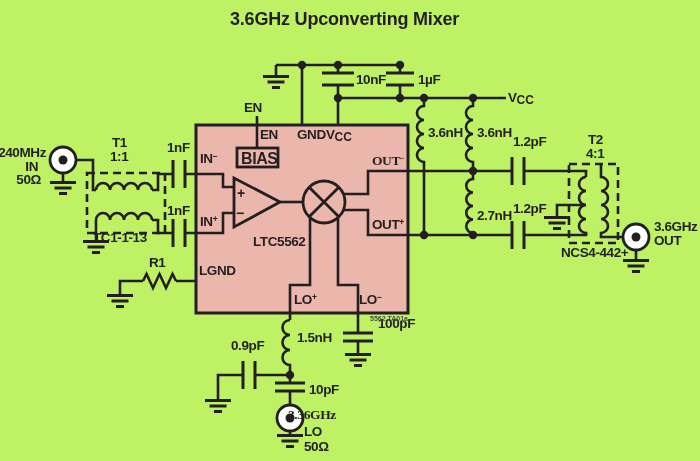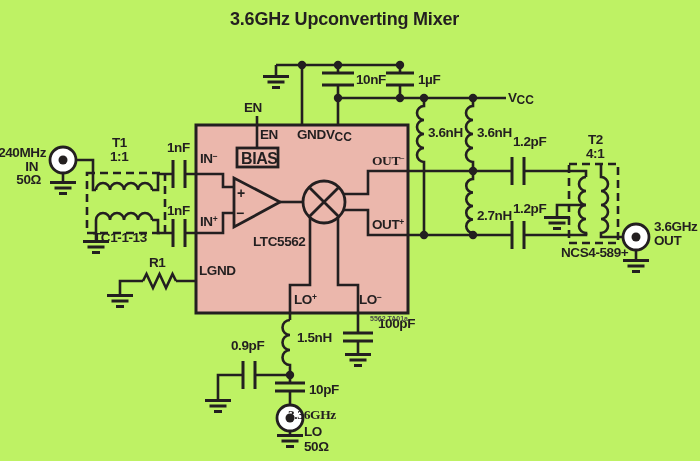--- a/index.html
+++ b/index.html
@@ -177,21 +177,21 @@
   <div class="lbl" style="left:236px;top:206px;font-size:14px;">−</div>
 
   <div class="lbl" style="left:428px;top:126px;">3.6nH</div>
   <div class="lbl" style="left:477px;top:126px;">3.6nH</div>
   <div class="lbl" style="left:477px;top:193px;margin-top:16px;">2.7nH</div>
   <div class="lbl" style="left:513px;top:135px;">1.2pF</div>
   <div class="lbl" style="left:513px;top:202px;">1.2pF</div>
 
   <div class="lbl" style="left:588px;top:133px;">T2</div>
   <div class="lbl" style="left:586px;top:147px;">4:1</div>
-  <div class="lbl" style="left:561px;top:246px;">NCS4-589+</div>
+  <div class="lbl" style="left:561px;top:246px;">NCS4-442+</div>
   <div class="lbl" style="left:654px;top:220px;">3.6GHz</div>
   <div class="lbl" style="left:654px;top:234px;">OUT</div>
 
   <div class="lbl" style="left:297px;top:331px;">1.5nH</div>
   <div class="lbl" style="left:231px;top:339px;">0.9pF</div>
   <div class="lbl" style="left:309px;top:383px;">10pF</div>
   <div class="lbl" style="left:378px;top:317px;text-align:right;">100pF</div>
   <div class="lbl" style="left:288px;top:408px;font-family:Liberation Serif, serif;">3.36GHz</div>
   <div class="lbl" style="left:304px;top:425px;">LO</div>
   <div class="lbl" style="left:304px;top:440px;">50Ω</div>

